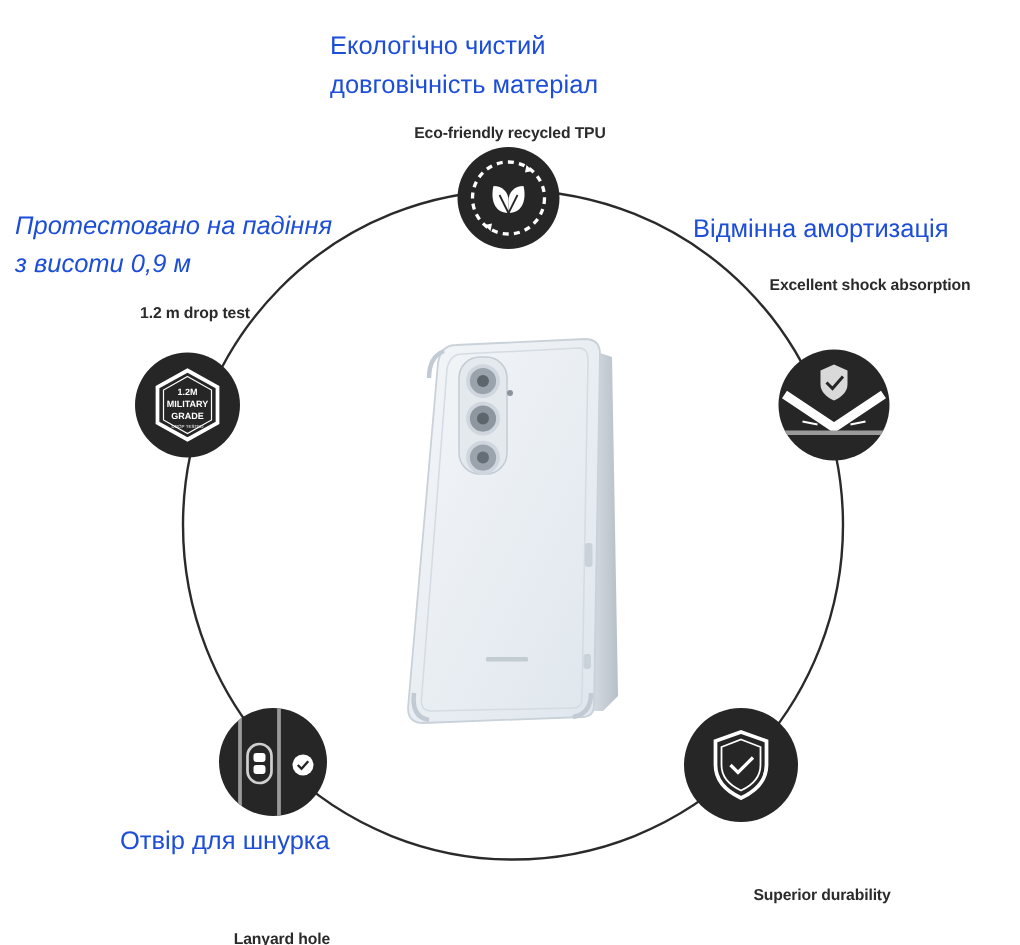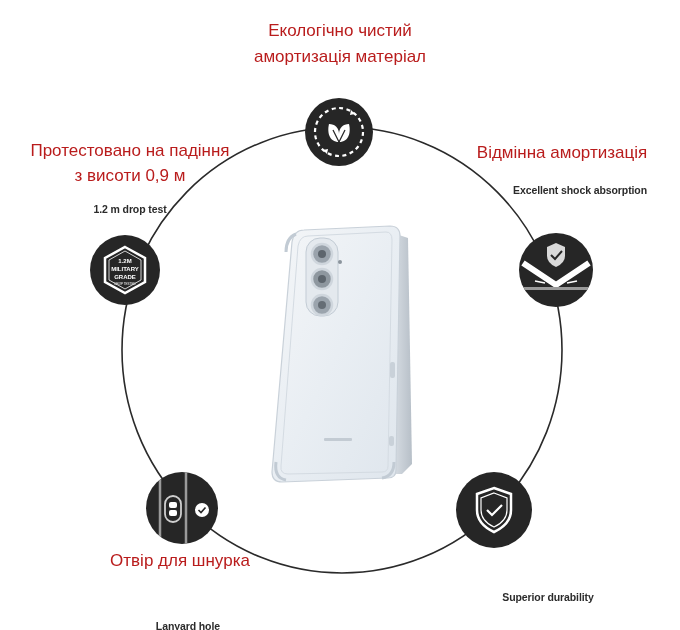--- a/index.html
+++ b/index.html
@@ -1,21 +1,21 @@
 <!DOCTYPE html>
 <html><head>
 <meta charset="utf-8">
 <style>
   html, body { margin: 0; padding: 0; background: #ffffff; }
   body { width: 680px; height: 630px; position: relative; overflow: hidden;
          font-family: "Liberation Sans", "DejaVu Sans", sans-serif; color: #2a2a2a; }
   .stage { position: absolute; left: 0; top: 0; width: 680px; height: 630px; }
   svg.ring { position: absolute; left: 0; top: 0; }
-  .title { position: absolute; text-align: center; font-size: 17px; line-height: 22px;
-           color: #b91c1c; white-space: nowrap; }
+  .title { position: absolute; font-size: 17px; line-height: 22px;
+           color: #1d4ed8; white-space: nowrap; }
   .subtitle { position: absolute; text-align: center; font-size: 10.5px; color: #2b2b2b;
               white-space: nowrap; font-weight: bold; letter-spacing: -0.1px; }
   .icon { position: absolute; border-radius: 50%; background: #262626; overflow: hidden; }
   .icon svg { position: absolute; left: 0; top: 0; width: 100%; height: 100%; }
   .phone { position: absolute; }
 </style>
 </head>
 <body>
 
 <div class="stage">
@@ -57,35 +57,36 @@
     <path d="M14 250 Q12 266 24 268" fill="none" stroke="#c2cbd4" stroke-width="3"></path>
 
     <rect x="128" y="150" width="5" height="16" rx="2" fill="#c9d1d9"></rect>
     <rect x="127" y="224" width="5" height="10" rx="2" fill="#c9d1d9"></rect>
 
     <rect x="62" y="226" width="28" height="3" rx="1" fill="#c3cbd3"></rect>
   </svg>
 
   <div class="title" style="left:220px; top:20px; width:240px;">
     <div>Екологічно чистий</div>
-    <div style="margin-top:4px;">амортизація матеріал</div>
+    <div style="margin-top:4px;">довговічність матеріал</div>
   </div>
+  <div class="subtitle" style="left:250px; top:83px; width:180px;">Eco-friendly recycled TPU</div>
   <div class="icon" style="left:305px; top:98px; width:68px; height:68px;">
     <svg viewBox="0 0 68 68">
       <circle cx="34" cy="34" r="24" fill="none" stroke="#ffffff" stroke-width="2.2" stroke-dasharray="4 3.5"></circle>
       <path d="M46 12 l4 4 -5 1 z" fill="#ffffff"></path>
       <path d="M22 56 l-4 -4 5 -1 z" fill="#ffffff"></path>
       <path d="M34 44 C24 44 22 34 24 26 C30 26 34 30 34 36 Z" fill="#ffffff"></path>
       <path d="M34 44 C44 44 46 34 44 26 C38 26 34 30 34 36 Z" fill="#ffffff"></path>
       <path d="M34 44 L28 32" stroke="#262626" stroke-width="1.2"></path>
       <path d="M34 44 L40 32" stroke="#262626" stroke-width="1.2"></path>
     </svg>
   </div>
 
-  <div class="title" style="left:10px; top:140px; width:240px;">
+  <div class="title" style="left:10px; top:140px; width:240px;font-style:italic;">
     <div>Протестовано на падіння</div>
     <div style="margin-top:3px;">з висоти 0,9 м</div>
   </div>
   <div class="subtitle" style="left:70px; top:203px; width:120px;">1.2 m drop test</div>
   <div class="icon" style="left:90px; top:235px; width:70px; height:70px;">
     <svg viewBox="0 0 70 70">
       <polygon points="35,12 55,23 55,47 35,58 15,47 15,23" fill="none" stroke="#ffffff" stroke-width="2.5"></polygon>
       <polygon points="35,16 51,25 51,45 35,54 19,45 19,25" fill="none" stroke="#ffffff" stroke-width="0.8"></polygon>
       <text x="35" y="28" text-anchor="middle" font-size="6" font-weight="bold" fill="#ffffff" font-family="Liberation Sans, sans-serif">1.2M</text>
       <text x="35" y="36" text-anchor="middle" font-size="6" font-weight="bold" fill="#ffffff" font-family="Liberation Sans, sans-serif">MILITARY</text>

